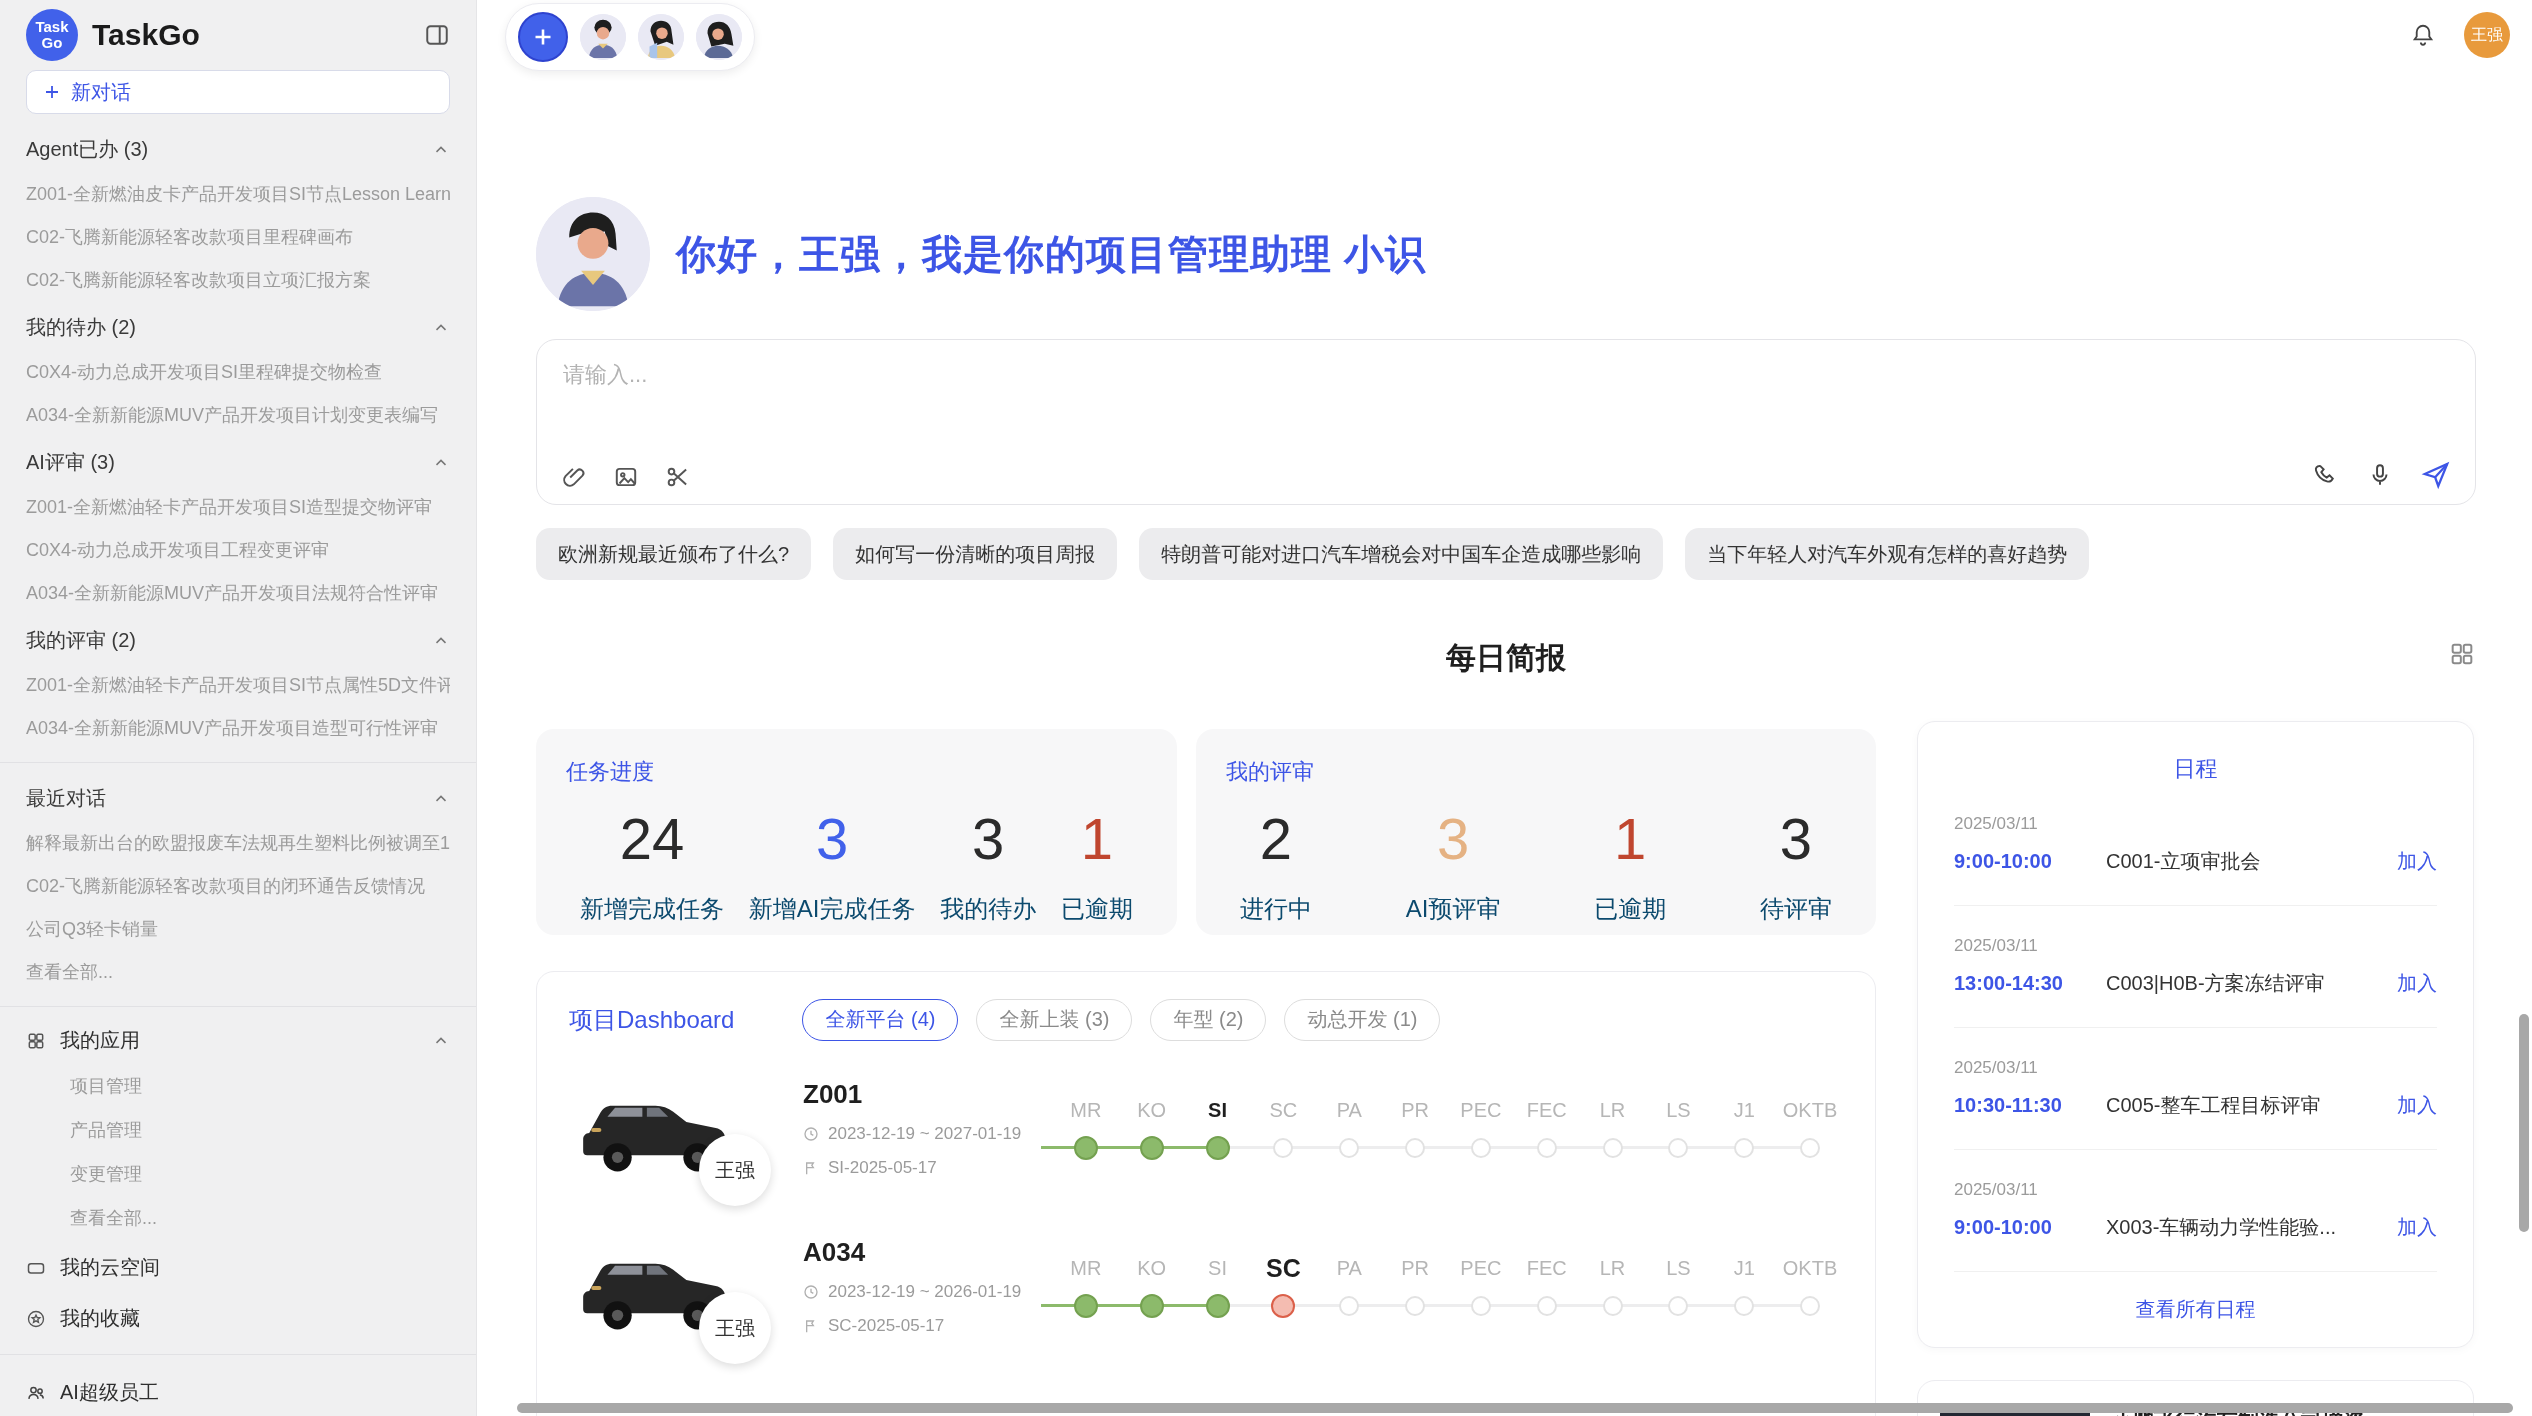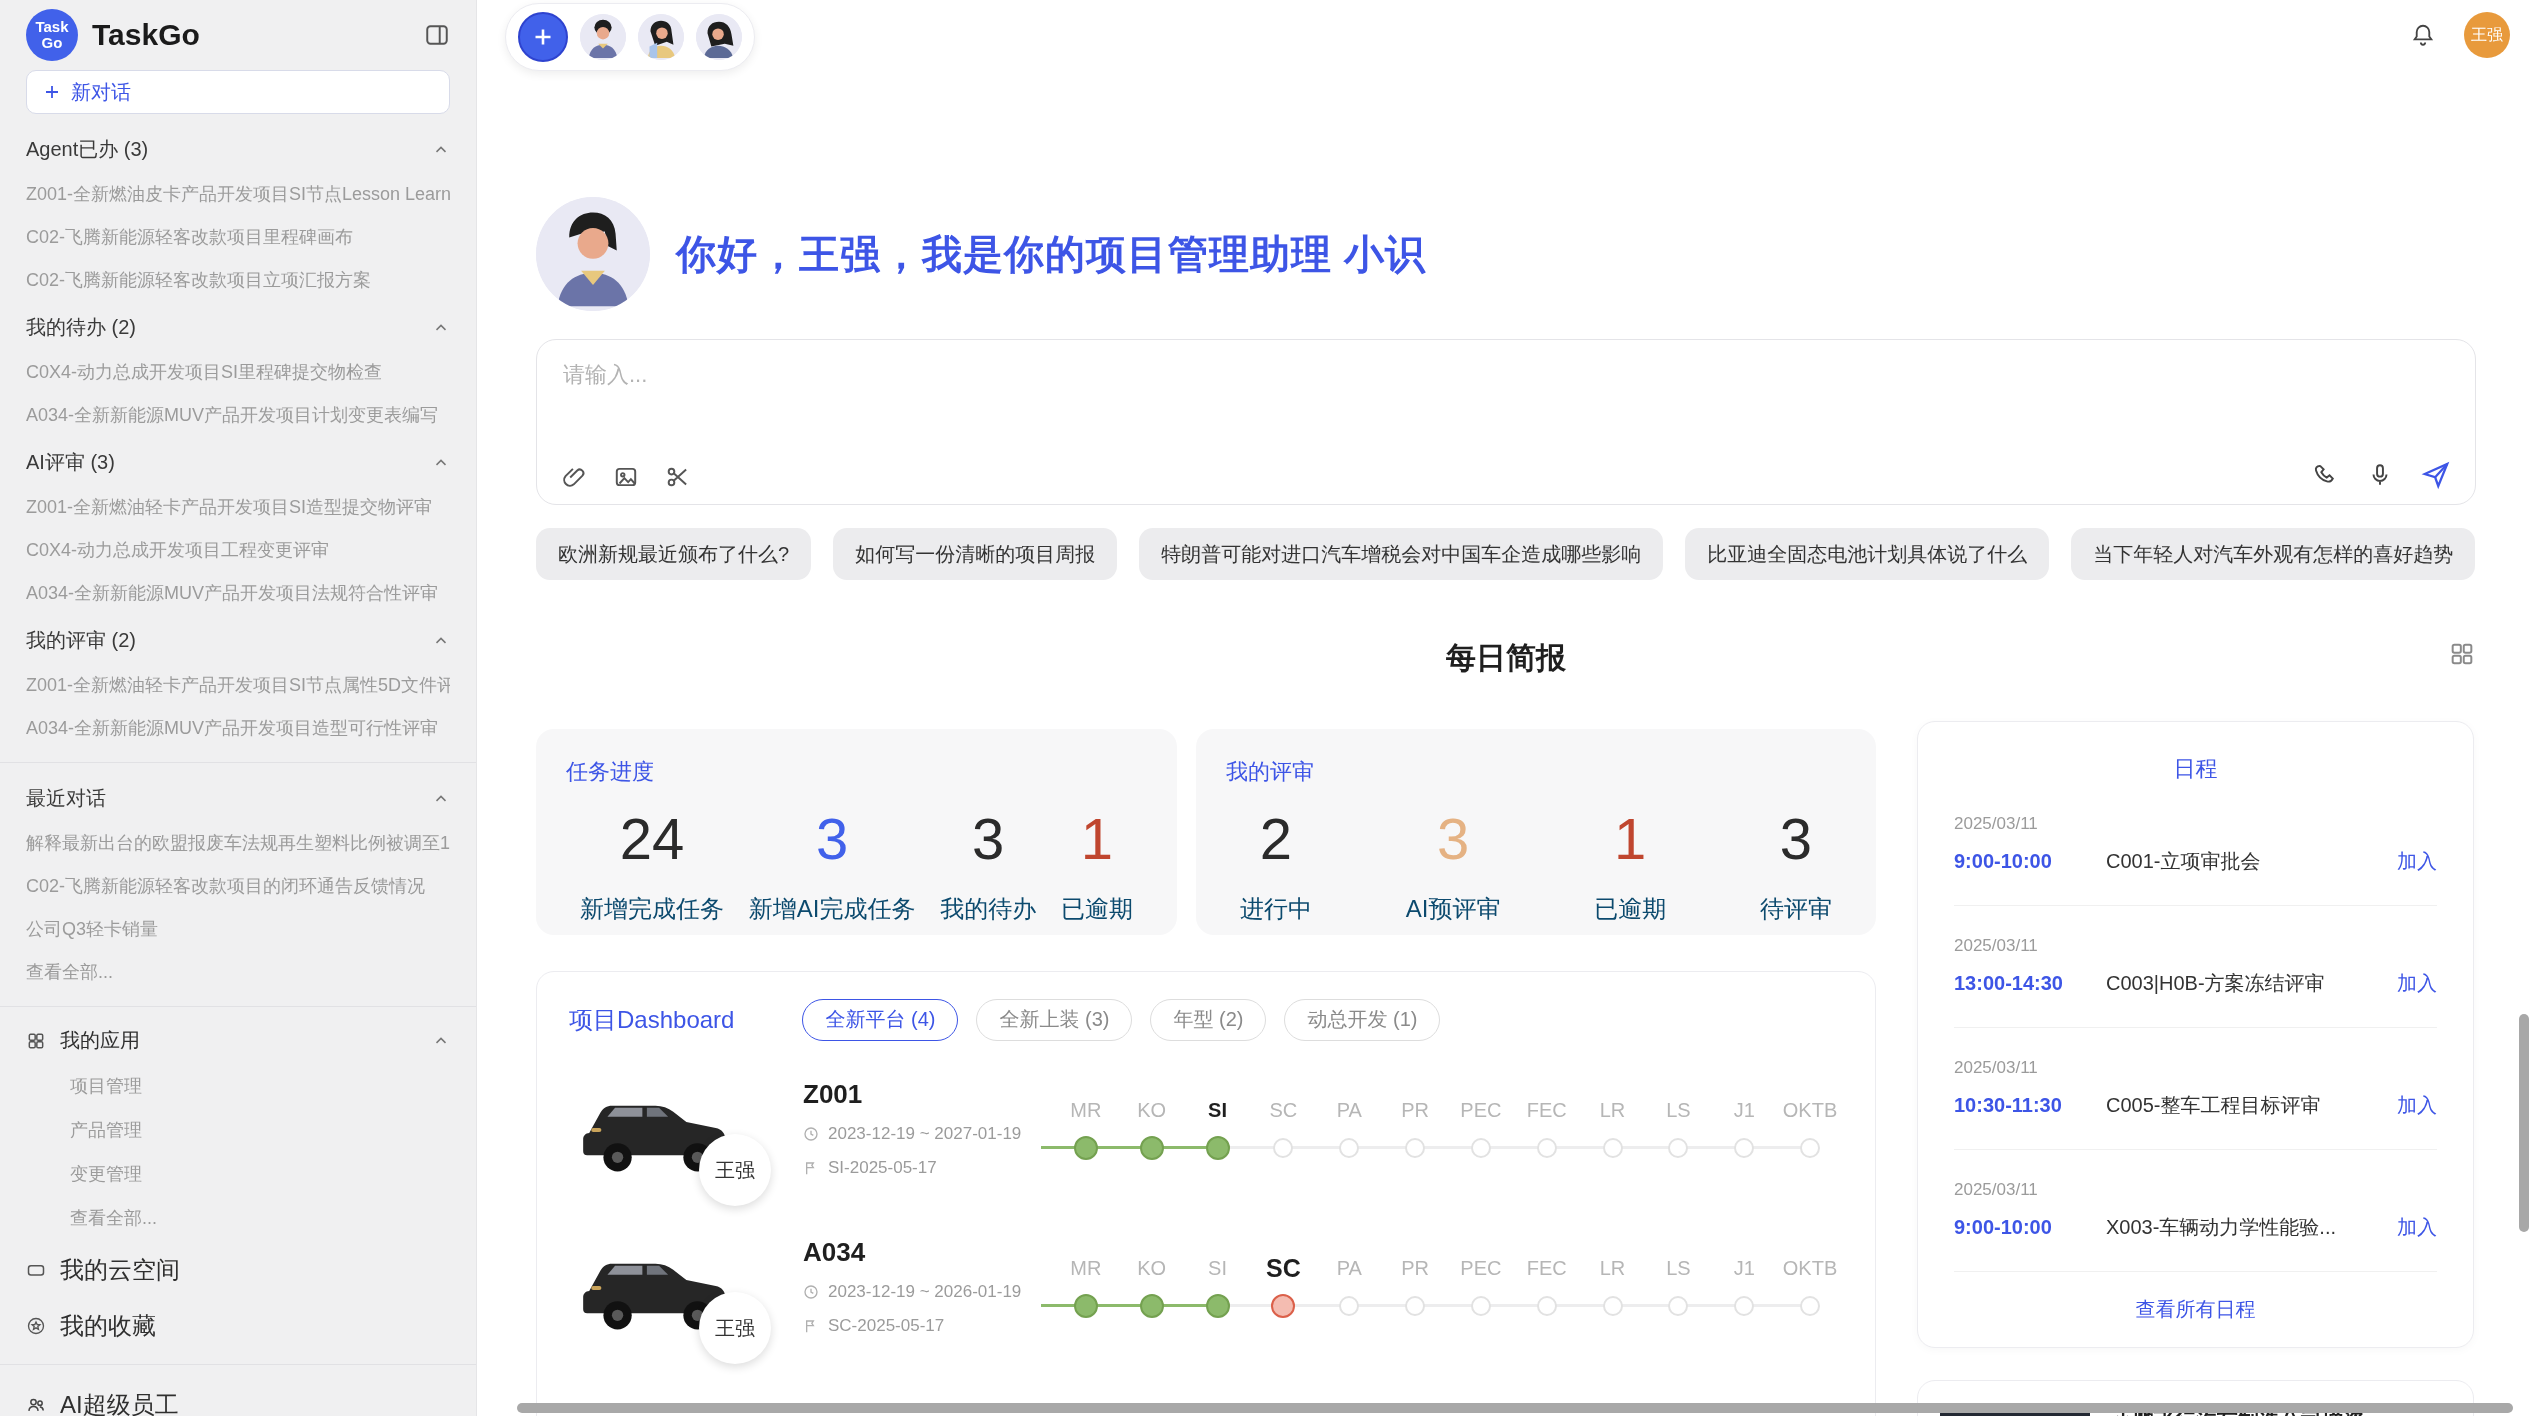--- a/index.html
+++ b/index.html
@@ -22,21 +22,21 @@
   .sec-head { display:flex; align-items:center; justify-content:space-between;
     margin-top:22px; font-size:20px; color:#3a3a3a; }
   .side-item { margin-top:19px; font-size:18px; color:#9b9b9b; white-space:nowrap;
     overflow:hidden; cursor:pointer; }
   .divider { border-top:1px solid #e1e1e4; margin:22px -26px 0; }
   .apps-head { display:flex; align-items:center; margin-top:20px; gap:14px;
     font-size:20px; color:#2f2f2f; }
   .apps-head .spacer { flex:1; }
   .sub-item { margin-left:44px; margin-top:20px; font-size:18px; color:#9b9b9b; cursor:pointer; }
   .side-row { display:flex; align-items:center; gap:14px; margin-top:24px;
-    font-size:24px; color:#2f2f2f; cursor:pointer; }
+    font-size:20px; color:#2f2f2f; cursor:pointer; }
 
   
   .main { flex:1; position:relative; background:#fff; overflow:hidden; }
   .crew-pill { position:absolute; left:28px; top:3px; height:68px; border-radius:40px;
     background:#fff; border:1px solid #ececf1; box-shadow:0 3px 10px rgba(0,0,0,.07);
     display:flex; align-items:center; padding:0 12px; gap:12px; z-index:5; }
   .plus-btn { width:50px; height:50px; border-radius:50%; background:#4161EA;
     border:2px solid #2e43cf; display:flex; align-items:center; justify-content:center; cursor:pointer; }
   .avatar-s { width:46px; height:46px; border-radius:50%; overflow:hidden; background:#e9e9f4; cursor:pointer; }
   .top-right { position:absolute; right:22px; top:12px; display:flex; align-items:center; gap:28px; z-index:5; }
@@ -359,21 +359,20 @@
                 <path d="M11.3 13.8L21 3.2" stroke="#3D55E6" stroke-width="1.8"></path>
               </svg>
           </span>
         </div>
       </div>
 
       <div class="chips">
         <div class="chip">欧洲新规最近颁布了什么?</div>
         <div class="chip">如何写一份清晰的项目周报</div>
         <div class="chip">特朗普可能对进口汽车增税会对中国车企造成哪些影响</div>
-        <div class="chip">比亚迪全固态电池计划具体说了什么</div>
         <div class="chip">当下年轻人对汽车外观有怎样的喜好趋势</div>
       </div>
 
       <div class="brief-head">
         <span class="brief-title">每日简报</span>
         <span class="brief-grid">
           <svg width="28" height="28" viewBox="0 0 24 24" fill="none" stroke="#8a8a8a" stroke-width="1.7">
               <rect x="4" y="4" width="7" height="7" rx="1.5"></rect>
               <rect x="13.5" y="4" width="6.5" height="7" rx="1.5"></rect>
               <rect x="4" y="13.5" width="7" height="6.5" rx="1.5"></rect>

